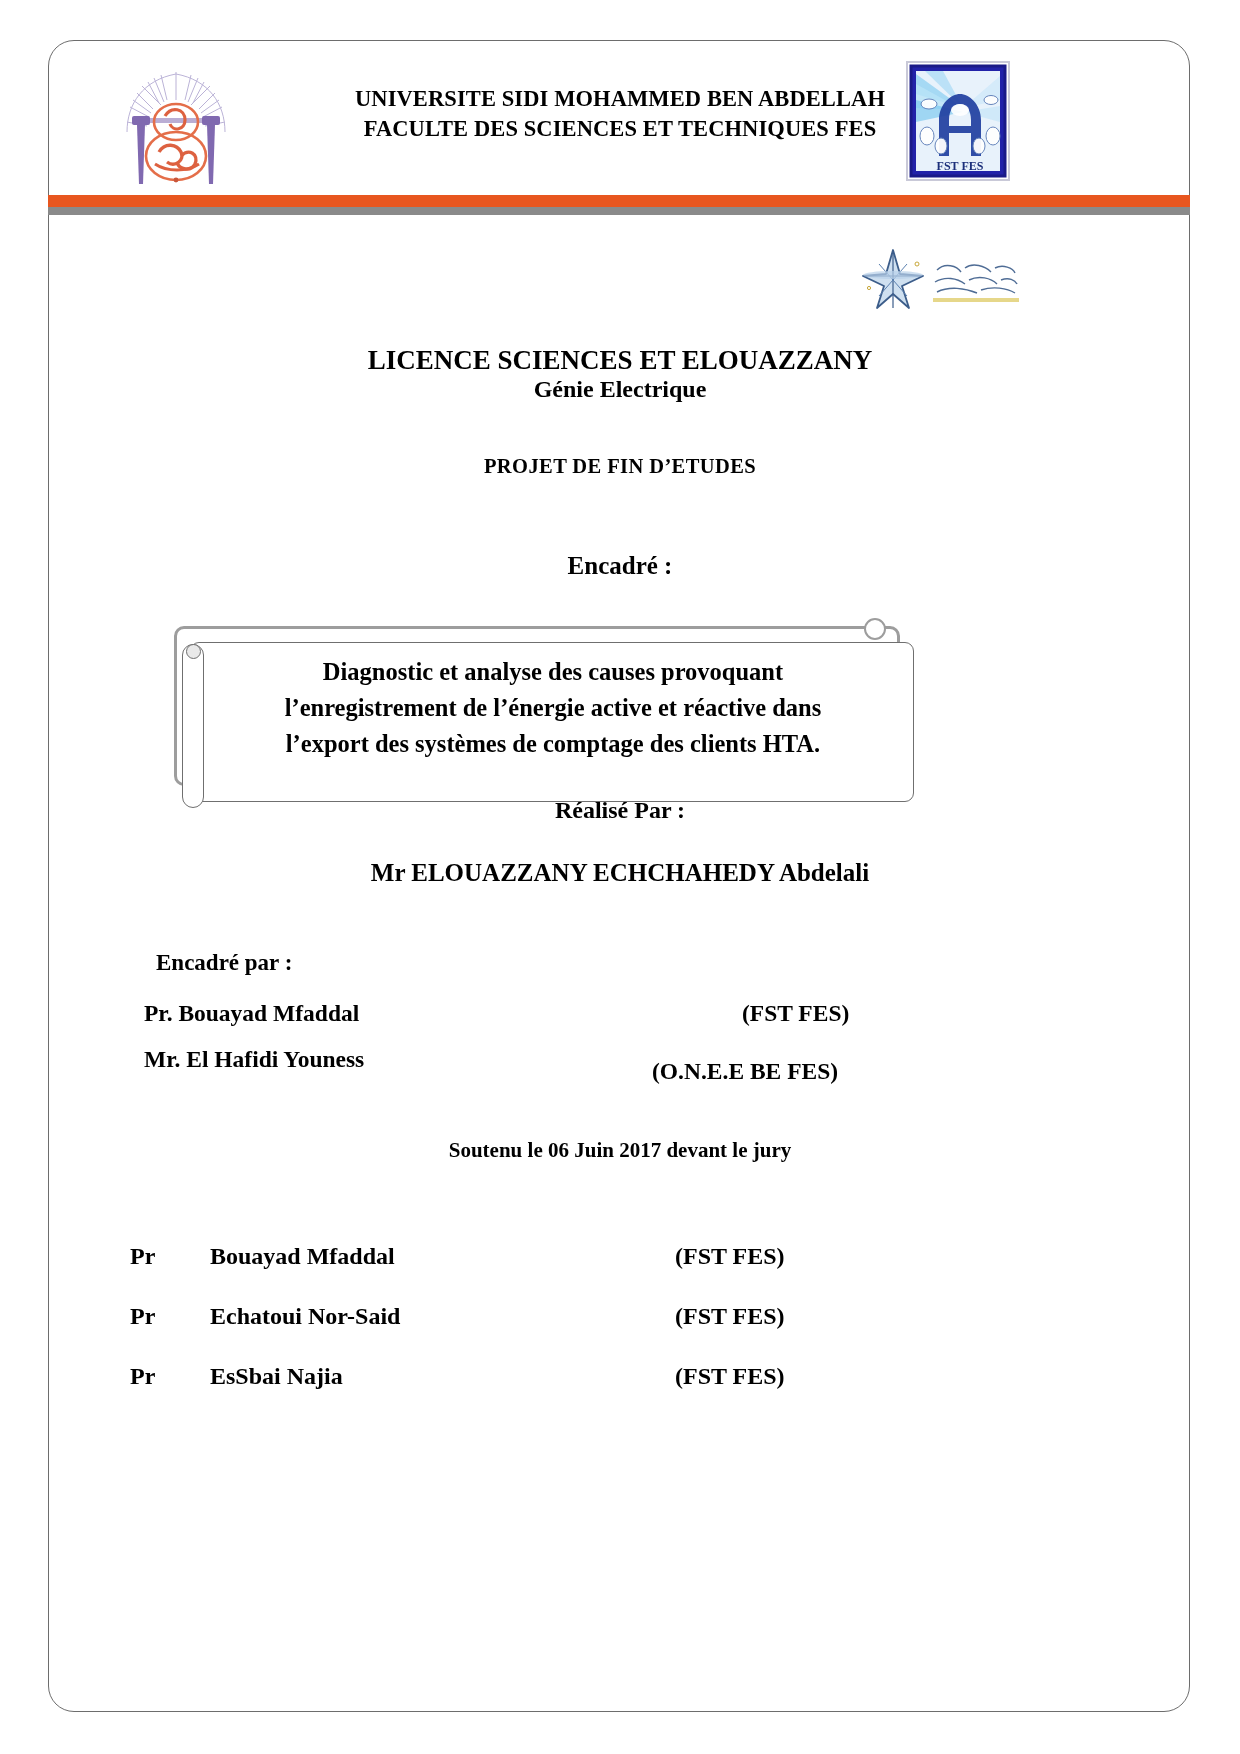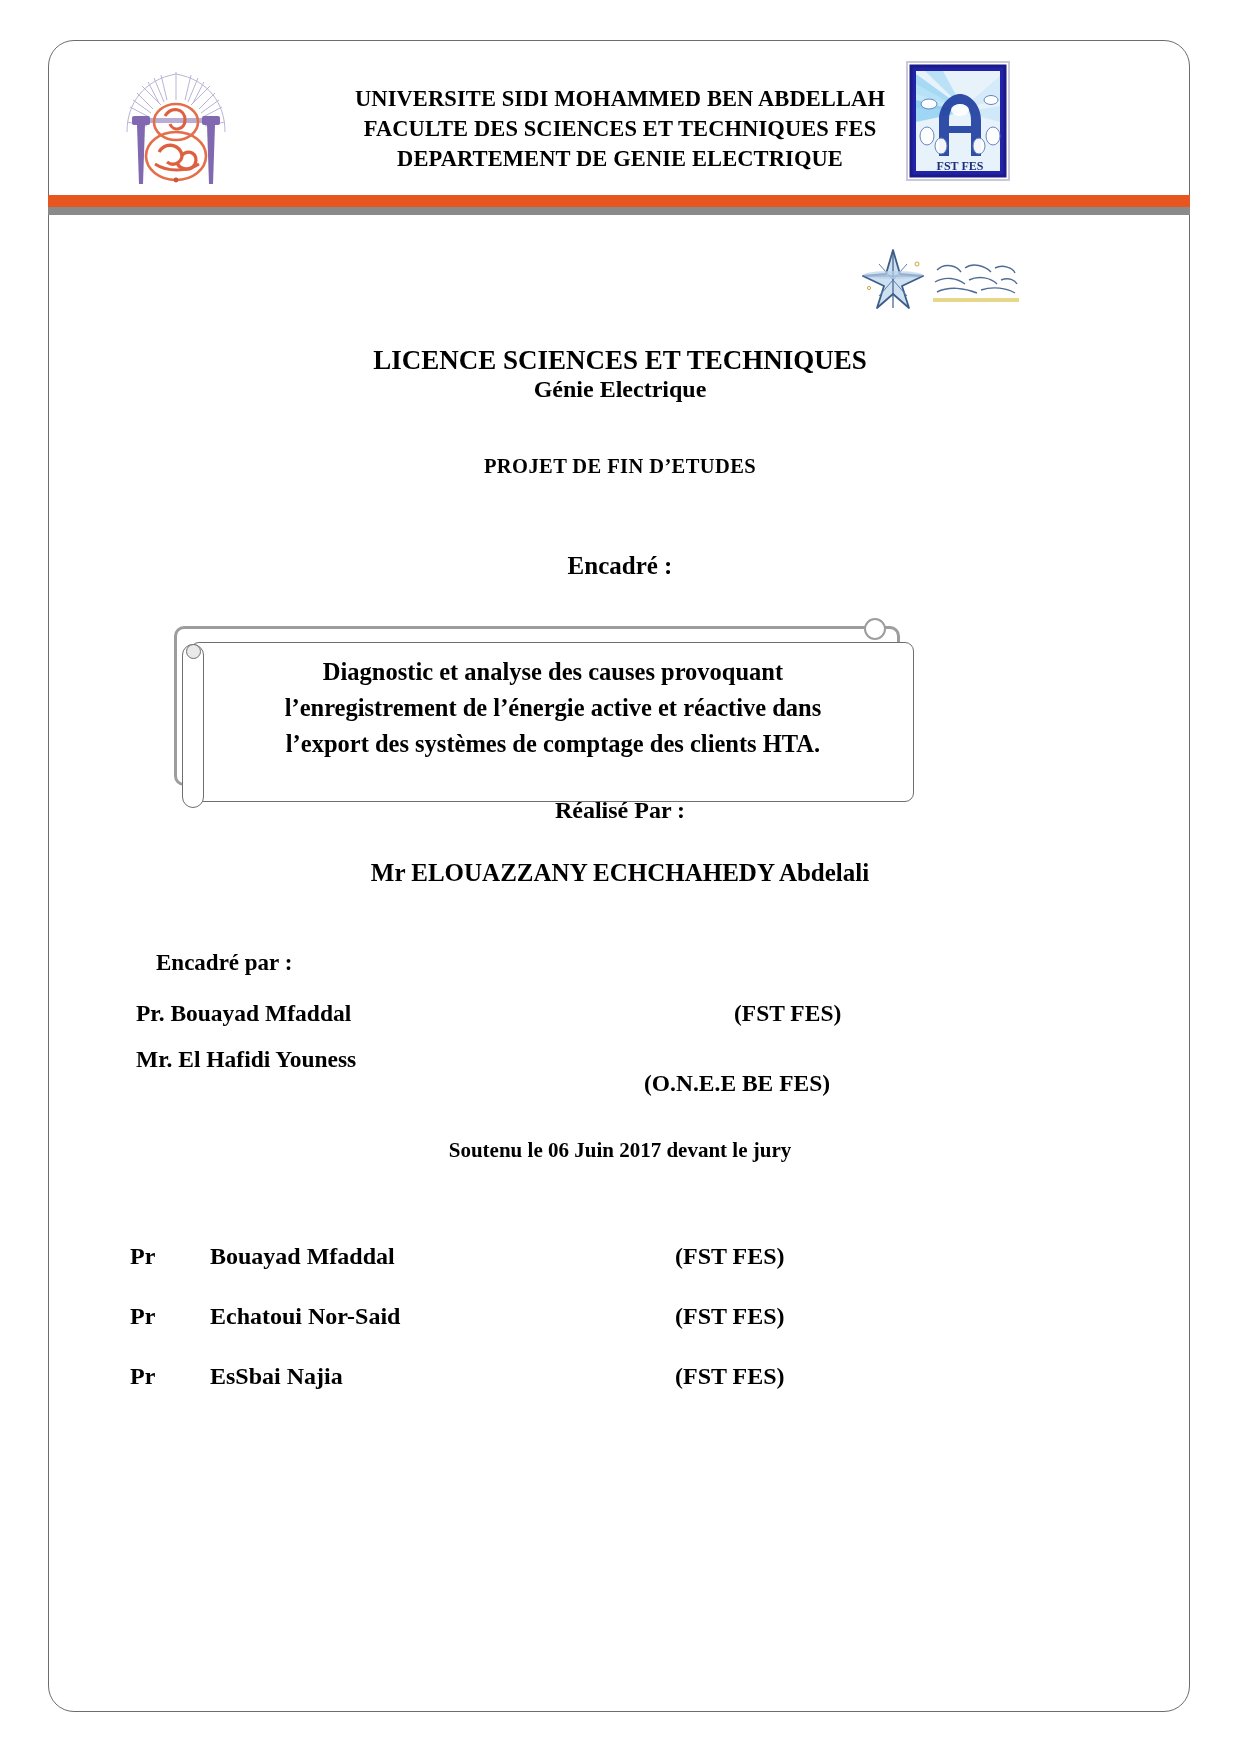--- a/index.html
+++ b/index.html
@@ -237,25 +237,26 @@
   
   #encadre-label {
     position: absolute;
     left: 156px;
     top: 950px;
     font-weight: bold;
     font-size: 23px;
   }
   .supervisor-row {
     position: absolute;
-    left: 136px;
+    left: 144px;
     width: 740px;
     font-weight: bold;
     font-size: 23.5px;
     display: flex;
+    align-items: center;
   }
   .supervisor-row .sup-name { flex: 0 0 auto; }
   .supervisor-row .sup-aff  { position: absolute; font-weight: bold; }
   #sup-row-0 { top: 1000px; }
   #sup-row-1 { top: 1046px; }
   #sup-row-0 .sup-aff { left: 598px; }
   #sup-row-1 .sup-aff { left: 508px; margin-top: 24px; }
 
   
   #soutenu-line {
@@ -332,21 +333,20 @@
         <path d="M66 96 C 74 88, 84 94, 80 104 C 76 112, 64 110, 62 102" fill="none" stroke="#d8461f" stroke-width="3.4"></path>
         <path d="M40 104 C 52 112, 72 112, 84 104" fill="none" stroke="#d8461f" stroke-width="3"></path>
         <circle cx="61" cy="120" r="2.4" fill="#c0391a"></circle>
       </g>
     </svg>
   </div>
 
   <div id="header-text">
     <div>UNIVERSITE SIDI MOHAMMED BEN ABDELLAH</div>
     <div>FACULTE DES SCIENCES ET TECHNIQUES FES</div>
-    <div>DEPARTEMENT DE GENIE ELECTRIQUE</div>
   </div>
 
   <div id="fstfes-logo">
     <svg viewBox="0 0 106 122" width="106" height="122">
       <rect x="2" y="2" width="102" height="118" fill="#ffffff" stroke="#c9c9d8" stroke-width="2"></rect>
       <rect x="6" y="6" width="94" height="110" fill="#2222a8" stroke="#1a1a88" stroke-width="3"></rect>
       <rect x="11" y="11" width="84" height="100" fill="#ffffff"></rect>
 
       <g>
         <rect x="11" y="11" width="84" height="100" fill="#e8f2fb"></rect>
@@ -400,21 +400,21 @@
       <path d="M90 34 C100 28, 112 30, 120 36"></path>
       <path d="M124 32 C134 27, 146 30, 152 36"></path>
       <path d="M156 32 C164 29, 170 32, 172 36"></path>
       <path d="M92 44 C104 38, 120 40, 132 45"></path>
       <path d="M136 42 C148 38, 162 40, 170 45"></path>
     </g>
     <rect x="88" y="50" width="86" height="4" fill="#e6d78a"></rect>
   </svg>
 </div>
 
-<div id="lst-title">LICENCE SCIENCES ET TECHNIQUES</div>
+<div id="lst-title">LICENCE SCIENCES ET ELOUAZZANY</div>
 <div id="lst-sub">Génie Electrique</div>
 <div id="pfe-line">PROJET DE FIN D’ETUDES</div>
 <div id="intitule-line">Encadré :</div>
 
 <div id="scroll-wrap">
   <div id="scroll-back"></div>
   <div id="scroll-curl-tr"></div>
   <div id="scroll-front"></div>
   <div id="scroll-left-roll"></div>
   <div id="scroll-curl-tl"></div>

